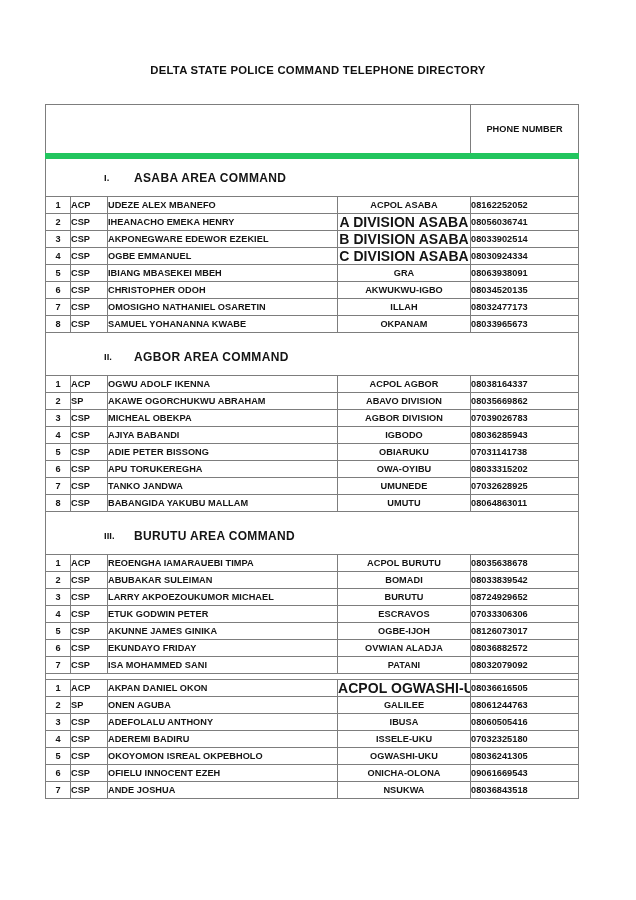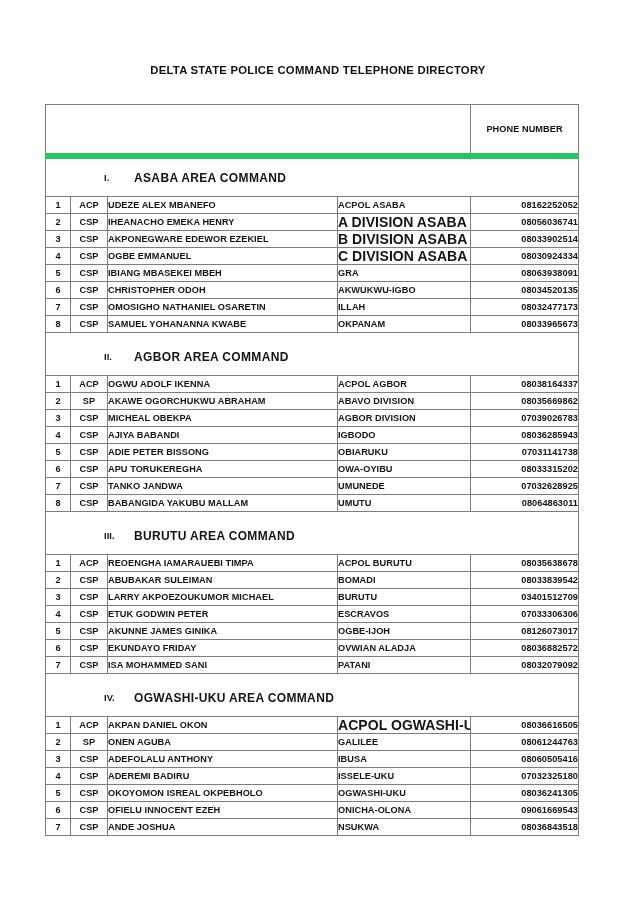--- a/index.html
+++ b/index.html
@@ -101,39 +101,38 @@
 
   .data-row td {
     height: 16px;
     line-height: 16px;
   }
   .cell-sn {
     text-align: center;
     font-size: 9.4px;
   }
   .cell-rank {
-    text-align: center;
     font-size: 9.2px;
   }
   .cell-name {
     text-align: left;
     padding-left: 5px;
     font-size: 9.2px;
   }
   .cell-loc {
-    text-align: left;
+    text-align: center;
     padding-left: 4px;
     font-size: 9.2px;
     white-space: nowrap;
     overflow: hidden;
     margin-left: 42px;
   }
   .cell-loc.tight { font-size: 14px; }
   .cell-phone {
-    text-align: right;
+    text-align: left;
     font-size: 9.3px;
     letter-spacing: 0.1px;
     margin-top: 32px;
   }
   .spacer-row td {
     height: 5px;
     border-left: 1px solid #7d7d7d;
     border-right: 1px solid #7d7d7d;
     border-top: 1px solid #7d7d7d;
     border-bottom: none;
@@ -313,21 +312,21 @@
           <td class="cell-rank">CSP</td>
           <td class="cell-name">ABUBAKAR SULEIMAN</td>
           <td class="cell-loc">BOMADI</td>
           <td class="cell-phone">08033839542</td>
         </tr>
         <tr class="data-row">
           <td class="cell-sn">3</td>
           <td class="cell-rank">CSP</td>
           <td class="cell-name">LARRY AKPOEZOUKUMOR MICHAEL</td>
           <td class="cell-loc">BURUTU</td>
-          <td class="cell-phone">03401512709</td>
+          <td class="cell-phone">08724929652</td>
         </tr>
         <tr class="data-row">
           <td class="cell-sn">4</td>
           <td class="cell-rank">CSP</td>
           <td class="cell-name">ETUK GODWIN PETER</td>
           <td class="cell-loc">ESCRAVOS</td>
           <td class="cell-phone">07033306306</td>
         </tr>
         <tr class="data-row">
           <td class="cell-sn">5</td>
@@ -345,28 +344,20 @@
         </tr>
         <tr class="data-row">
           <td class="cell-sn">7</td>
           <td class="cell-rank">CSP</td>
           <td class="cell-name">ISA MOHAMMED SANI</td>
           <td class="cell-loc">PATANI</td>
           <td class="cell-phone">08032079092</td>
         </tr>
         <tr class="spacer-row">
           <td colspan="5"></td>
-        </tr>
-        <tr class="section-row">
-          <td colspan="5">
-            <div class="section-inner">
-              <span class="section-num">IV.</span>
-              <span class="section-label">OGWASHI-UKU AREA COMMAND</span>
-            </div>
-          </td>
         </tr>
         <tr class="data-row">
           <td class="cell-sn">1</td>
           <td class="cell-rank">ACP</td>
           <td class="cell-name">AKPAN DANIEL OKON</td>
           <td class="cell-loc tight">ACPOL OGWASHI-UKU</td>
           <td class="cell-phone">08036616505</td>
         </tr>
         <tr class="data-row">
           <td class="cell-sn">2</td>

